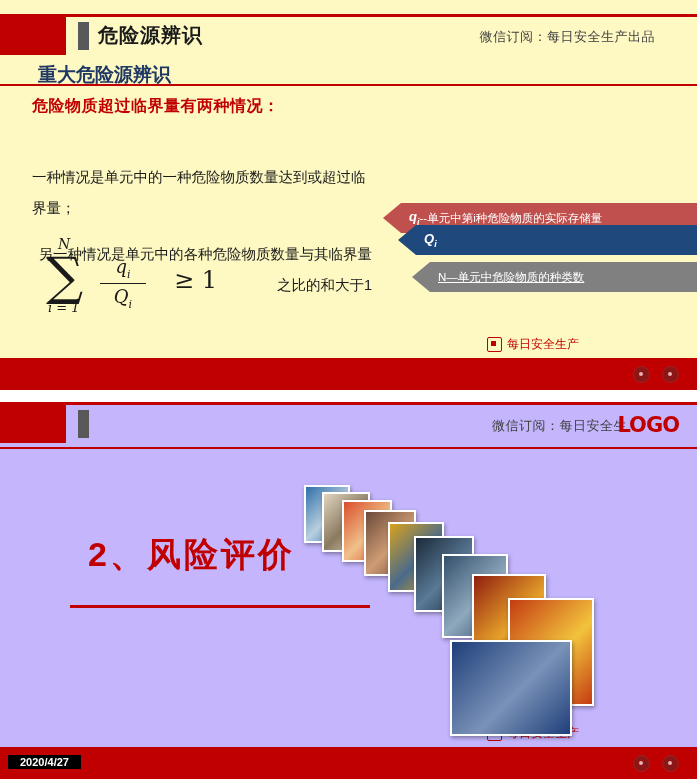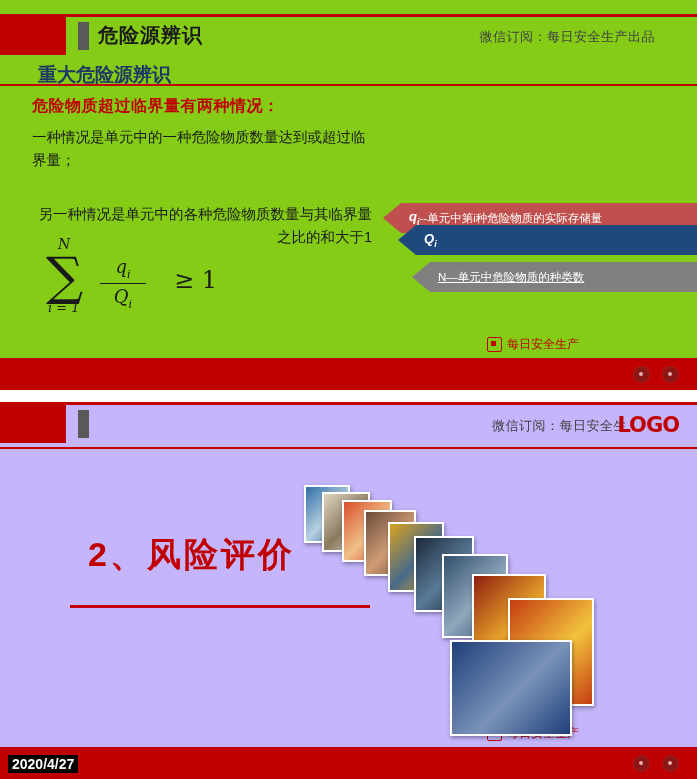--- a/index.html
+++ b/index.html
@@ -14,21 +14,21 @@
     position: relative;
     overflow: hidden;
   }
 
   
   .slide1 {
     position: absolute;
     left: 0; top: 0;
     width: 697px;
     height: 390px;
-    background: #84cc16;
+    background: #fef9c3;
     overflow: hidden;
   }
   .s1-topbar {
     position: absolute;
     left: 0; top: 14px;
     width: 697px;
     height: 3px;
     background: #c00000;
   }
   .s1-redblock {
@@ -83,21 +83,22 @@
     color: #c00000;
     letter-spacing: 0.5px;
     font-family: Liberation Mono, monospace;
   }
   .s1-para {
     position: absolute;
     left: 32px;
     width: 340px;
     font-size: 14.5px;
     color: #1a1a1a;
-    line-height: 23px;
+    line-height: 31px;
+    margin-top: 36px;
   }
   .s1-para.p1 { top: 126px; }
   .s1-para.p2 { top: 203px; text-align: right; }
 
   
   .formula {
     position: absolute;
     left: 46px; top: 250px;
     width: 260px;
     height: 80px;
@@ -324,25 +325,25 @@
   .s2-footer-band {
     position: absolute;
     left: 0; top: 345px;
     width: 697px;
     height: 32px;
     background: #c00000;
   }
   .s2-date {
     position: absolute;
     left: 8px; top: 353px;
-    font-size: 14px;
+    font-size: 11px;
     font-weight: bold;
     color: #ffffff;
     background: #000000;
-    padding: 1px 4px;
+    padding: 1px 12px;
   }
   .s2-qr {
     position: absolute;
     right: 118px; top: 323px;
     font-size: 12px;
     color: #c00000;
     display: flex;
     align-items: center;
     gap: 5px;
   }

